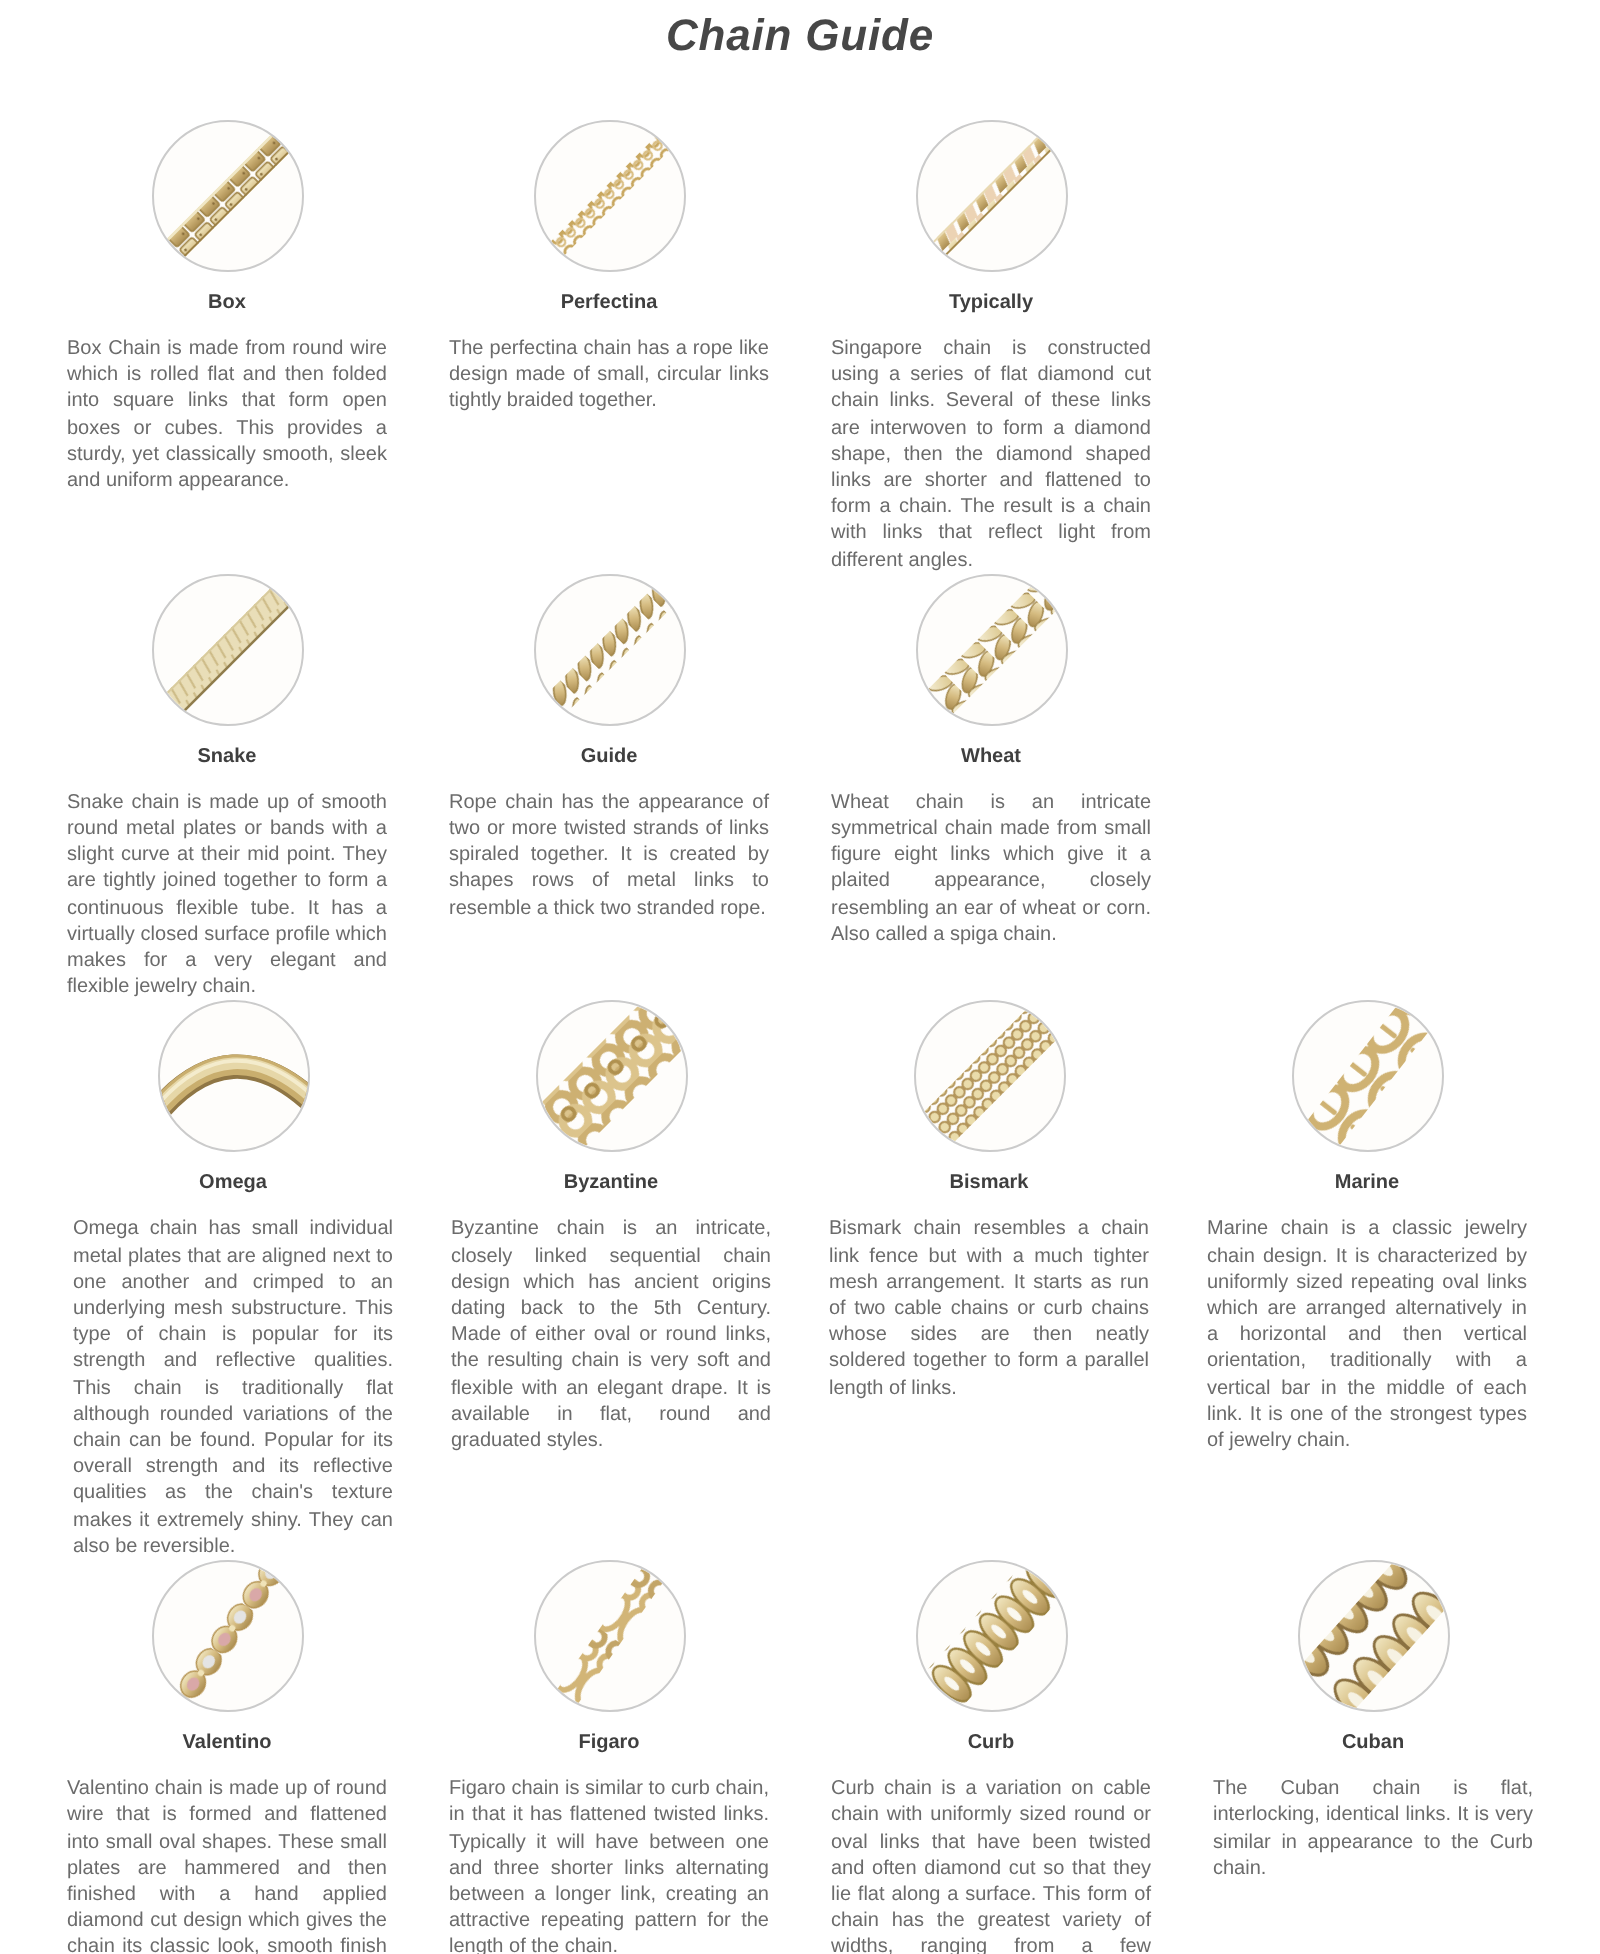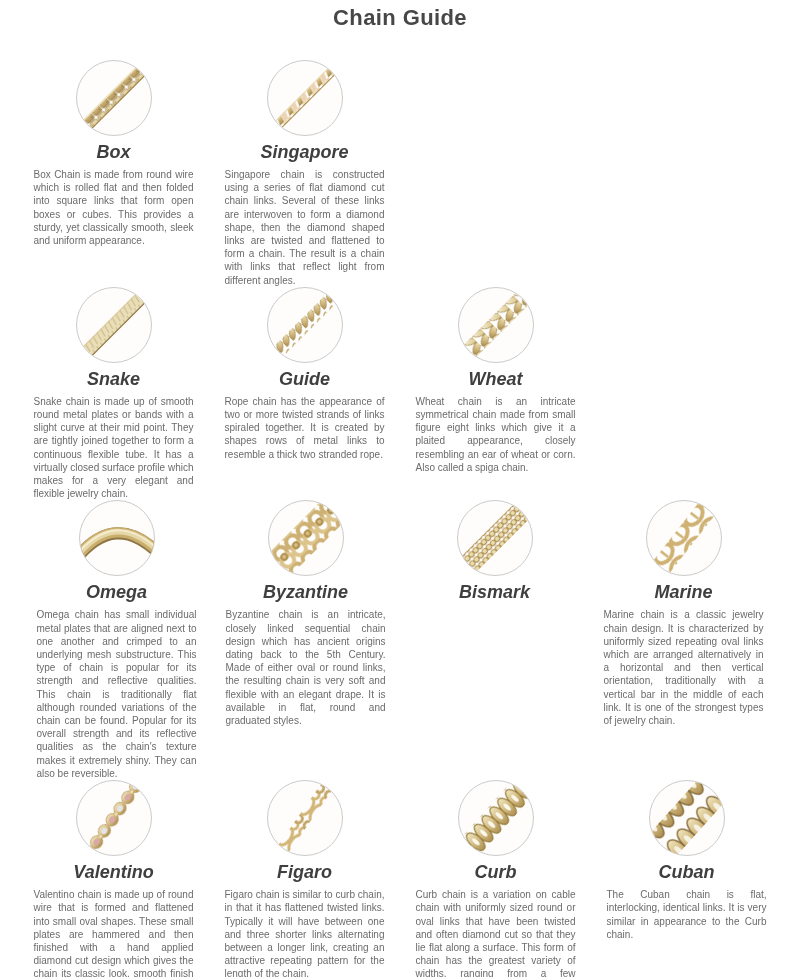--- a/index.html
+++ b/index.html
@@ -1,27 +1,27 @@
 <!DOCTYPE html>
 <html><head>
 <meta charset="utf-8">
 <style>
   html,body{margin:0;padding:0;background:#ffffff;}
   body{width:800px;font-family:"Liberation Sans", sans-serif;-webkit-font-smoothing:antialiased;}
   .page{position:relative;width:800px;min-height:977px;box-sizing:border-box;padding-top:5px;overflow:hidden;background:#ffffff;}
-  .page-title{text-align:center;font-size:22px;font-weight:bold;color:#474747;margin:0;letter-spacing:.4px;}
+  .page-title{text-align:center;font-size:22px;font-weight:bold;color:#474747;margin:0;letter-spacing:.4px;font-style:italic;}
   .grid-row{display:grid;grid-template-columns:repeat(4,160px);column-gap:31px;justify-content:center;}
   .r1{margin-top:29px;min-height:222px;}
   .r2{min-height:204px;}
   .r3{min-height:252px;gap:29px;}
   .r4{min-height:196px;}
   .cell{display:flex;flex-direction:column;align-items:center;}
   .circle{width:74px;height:74px;border-radius:50%;border:1px solid #cbcbcb;overflow:hidden;background:#fefdfb;flex:0 0 auto;}
   .circle svg{display:block;width:100%;height:100%;}
-  .chain-name{font-size:18px;font-weight:bold;color:#3f3f3f;margin-top:8px;line-height:16px;font-style:italic;}
+  .chain-name{font-size:10px;font-weight:bold;color:#3f3f3f;margin-top:8px;line-height:16px;}
   .chain-desc{font-size:10px;line-height:13.2px;color:#6b6b6b;text-align:justify;margin:8px 0 0;width:100%;}
   .brand-logo{position:absolute;right:36px;bottom:10px;font-size:20px;letter-spacing:.5px;white-space:nowrap;}
   .brand-logo .seg-gold{color:#eca53c;font-weight:bold;}
   .brand-logo .seg-rest{color:#58595b;font-weight:bold;}
   .brand-logo .seg-tld{color:#bdbfc1;font-weight:normal;}
   .hidden-defs{position:absolute;width:0;height:0;overflow:hidden;}
 </style>
 </head>
 <body>
 
@@ -120,28 +120,39 @@
         </g>
           </svg>
       </div>
       <div class="chain-name">Box</div>
       <p class="chain-desc">Box Chain is made from round wire which is rolled flat and then folded into square links that form open boxes or cubes. This provides a sturdy, yet classically smooth, sleek and uniform appearance.</p>
     </div>
     <div class="cell">
       <div class="circle">
         <svg viewBox="0 0 76 76">
             <g transform="rotate(-45 38 38)">
+          <rect x="-25" y="33" width="130" height="10" fill="url(#p-perf)"></rect>
+        </g>
+          </svg>
+      </div>
+      <div class="chain-name">Perfectina</div>
+      <p class="chain-desc">The perfectina chain has a rope like design made of small, circular links tightly braided together.</p>
+    </div>
+    <div class="cell">
+      <div class="circle">
+        <svg viewBox="0 0 76 76">
+            <g transform="rotate(-45 38 38)">
           <rect x="-25" y="33" width="130" height="10" fill="url(#p-sing)"></rect>
           <line x1="-25" y1="33.5" x2="105" y2="33.5" stroke="#e9dab2" stroke-width="1"></line>
           <line x1="-25" y1="42.6" x2="105" y2="42.6" stroke="#a5894e" stroke-width="1"></line>
         </g>
           </svg>
       </div>
-      <div class="chain-name">Singapore</div>
-      <p class="chain-desc">Singapore chain is constructed using a series of flat diamond cut chain links. Several of these links are interwoven to form a diamond shape, then the diamond shaped links are twisted and flattened to form a chain. The result is a chain with links that reflect light from different angles.</p>
+      <div class="chain-name">Typically</div>
+      <p class="chain-desc">Singapore chain is constructed using a series of flat diamond cut chain links. Several of these links are interwoven to form a diamond shape, then the diamond shaped links are shorter and flattened to form a chain. The result is a chain with links that reflect light from different angles.</p>
     </div>
   </div>
 
   <div class="grid-row r2">
     <div class="cell">
       <div class="circle">
         <svg viewBox="0 0 76 76">
             <g transform="rotate(-45 38 38)">
           <rect x="-25" y="31" width="130" height="13.5" fill="#e9deb8"></rect>
           <rect x="-25" y="31" width="130" height="13.5" fill="url(#p-hatch)"></rect>
@@ -203,20 +214,21 @@
     </div>
     <div class="cell">
       <div class="circle">
         <svg viewBox="0 0 76 76">
             <g transform="rotate(-45 38 38)">
           <rect x="-25" y="27" width="130" height="22" fill="url(#p-bis)"></rect>
         </g>
           </svg>
       </div>
       <div class="chain-name">Bismark</div>
+      <p class="chain-desc">Bismark chain resembles a chain link fence but with a much tighter mesh arrangement. It starts as run of two cable chains or curb chains whose sides are then neatly soldered together to form a parallel length of links.</p>
     </div>
     <div class="cell">
       <div class="circle">
         <svg viewBox="0 0 76 76">
             <g transform="rotate(-52 38 38)">
           <rect x="-25" y="27.5" width="130" height="21" fill="url(#p-marine)"></rect>
         </g>
           </svg>
       </div>
       <div class="chain-name">Marine</div>

